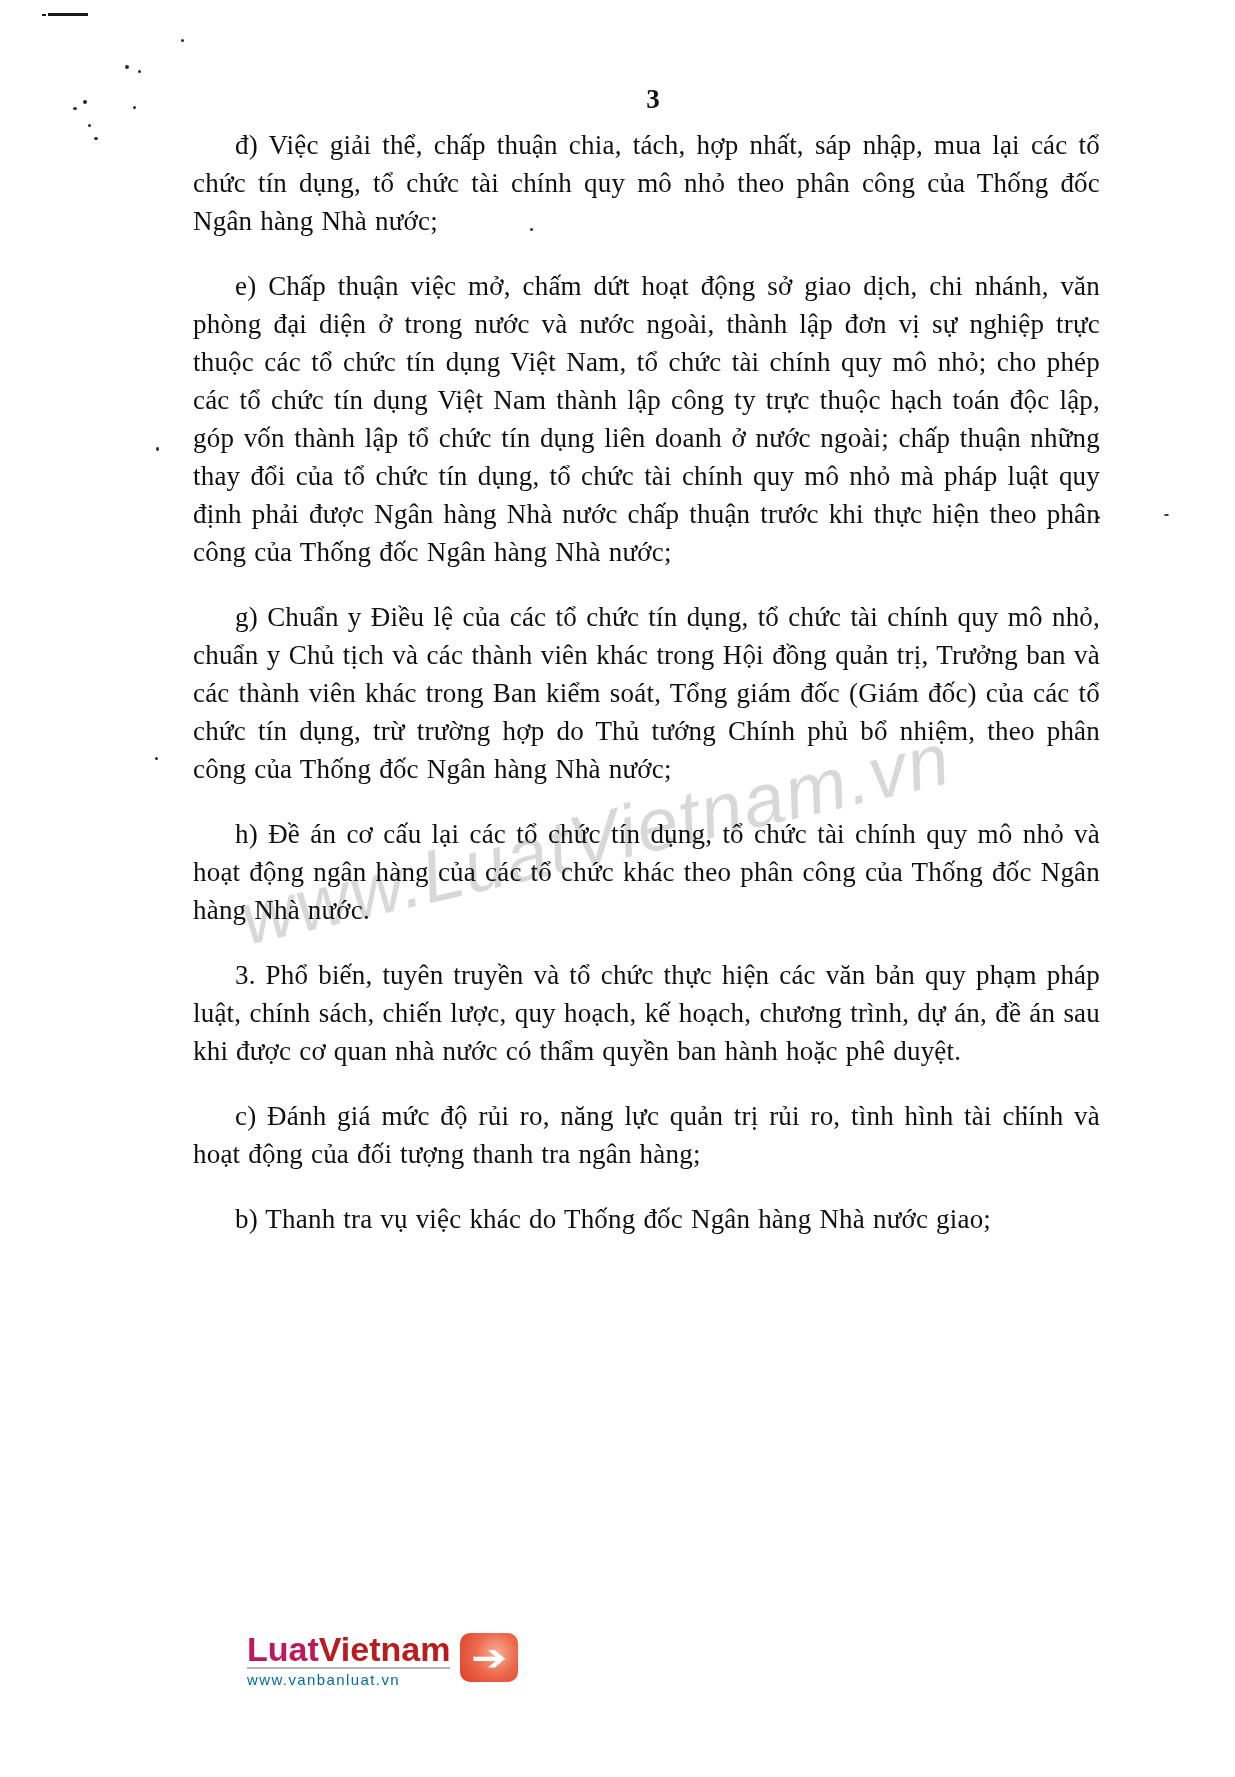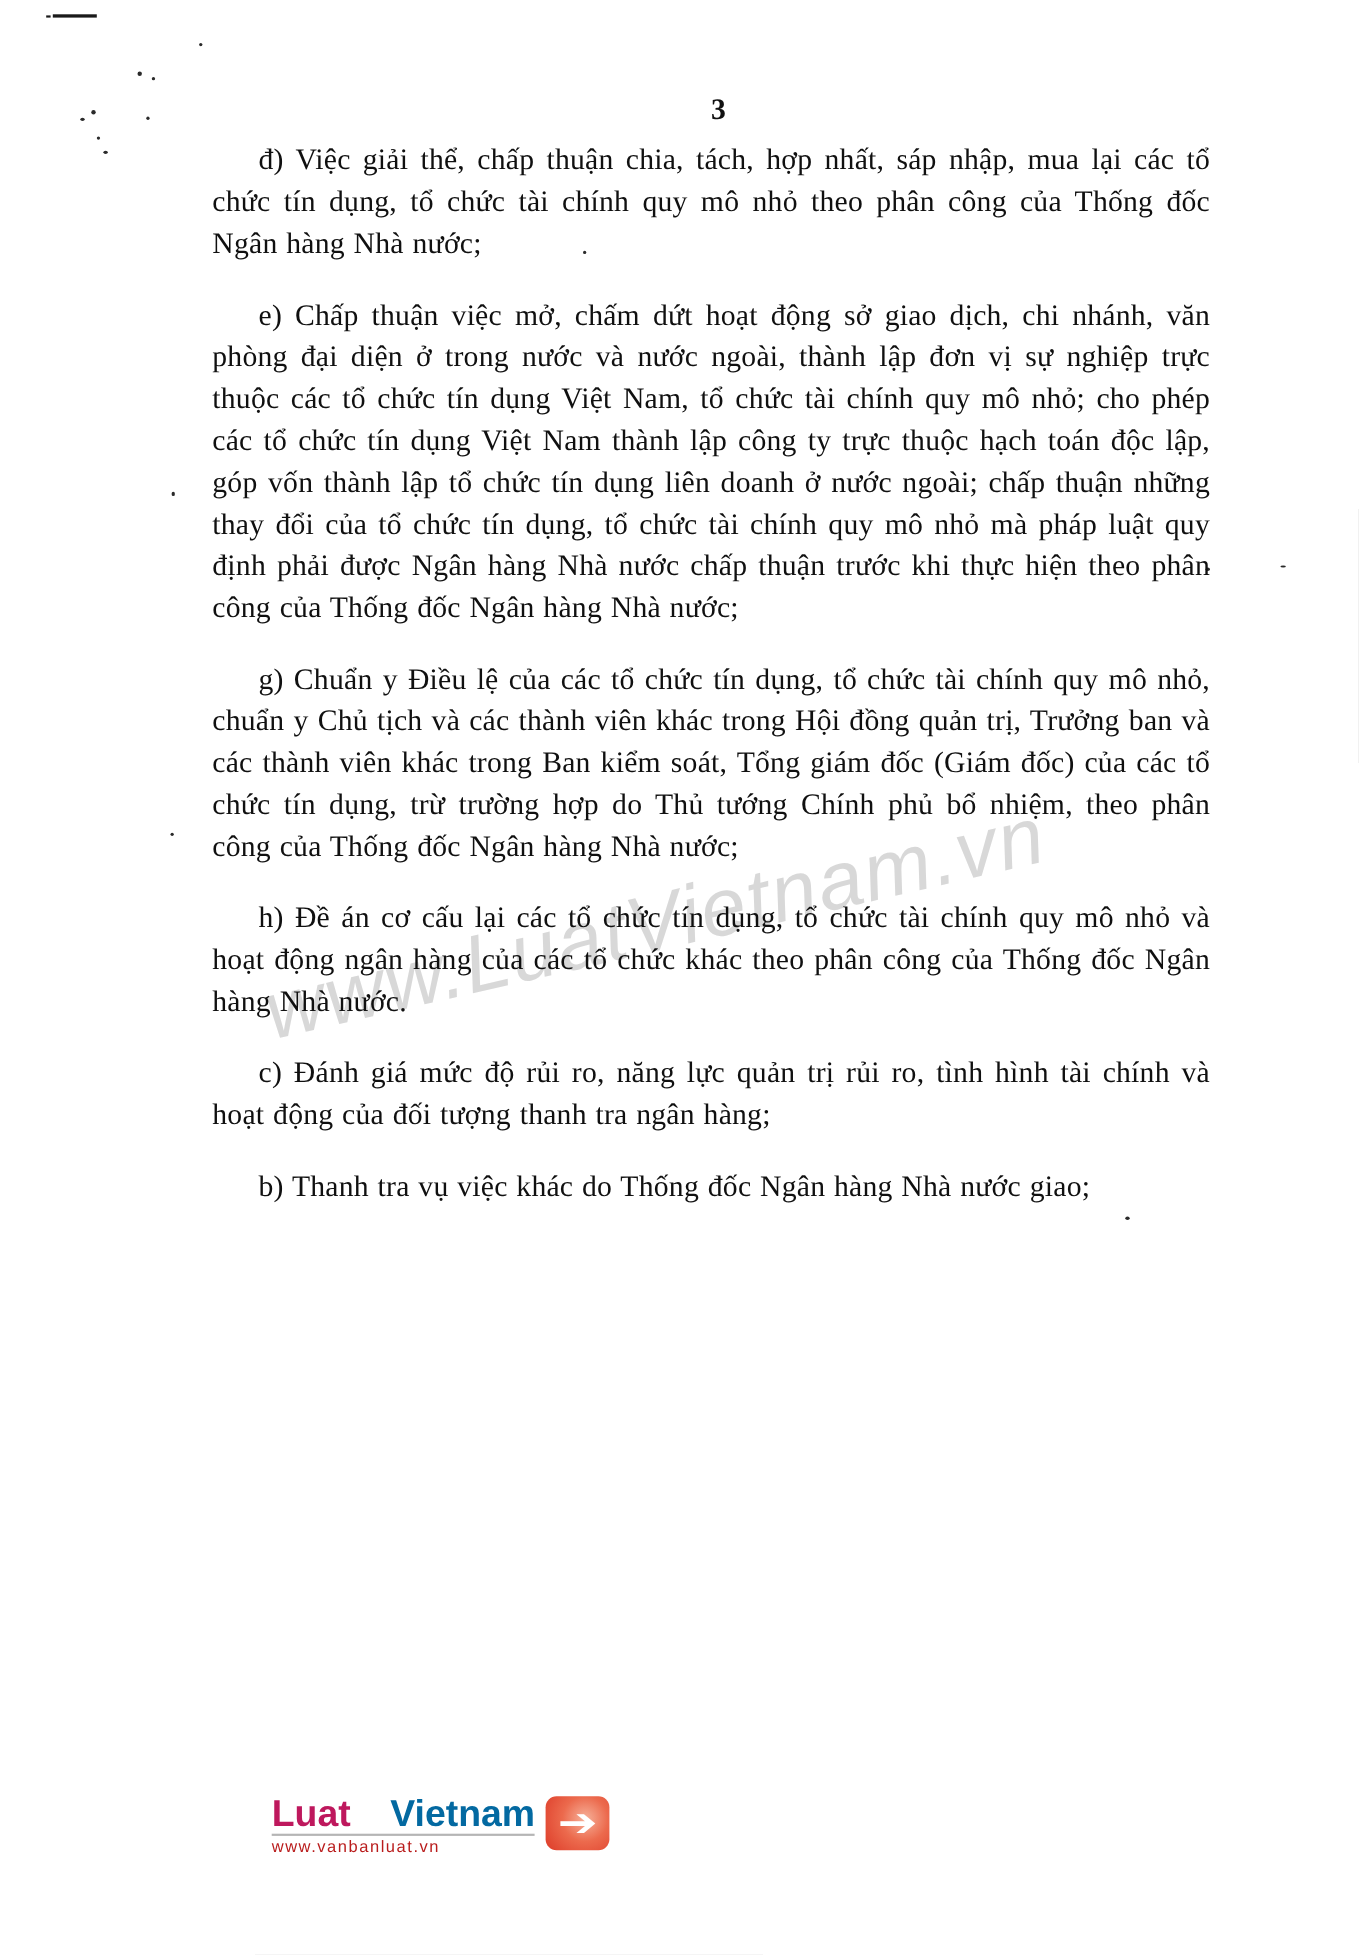--- a/index.html
+++ b/index.html
@@ -55,23 +55,23 @@
     display:flex;align-items:flex-start;gap:10px;
     font-family:"Liberation Sans","DejaVu Sans",sans-serif;
     z-index:3;
   }
   .logo-text-block{display:flex;flex-direction:column;}
   .logo-wordmark{
     font-size:34px;font-weight:bold;line-height:32px;letter-spacing:0px;
     border-bottom:2px solid #b5b5b5;padding-bottom:2px;
   }
   .logo-word-luat{color:#be185d;}
-  .logo-word-vietnam{color:#0369a1;margin-left:36px;}
+  .logo-word-vietnam{color:#b91c1c;}
   .logo-url{
-    font-size:15px;color:#b91c1c;letter-spacing:1.4px;margin-top:2px;
+    font-size:15px;color:#0369a1;letter-spacing:1.4px;margin-top:2px;
   }
   .logo-arrow-box{
     width:58px;height:49px;border-radius:10px;
     background:radial-gradient(circle at 62% 42%, #f6b29b 0%, #ec6a4d 45%, #dd3b28 100%);
     display:flex;align-items:center;justify-content:center;
   }
   .logo-arrow-glyph{
     color:#ffffff;font-size:36px;font-weight:bold;line-height:1;
     font-family:"DejaVu Sans",sans-serif;
     transform:scaleX(1.2);
@@ -106,20 +106,21 @@
   <div class="doc-body">
 
       <p>đ) Việc giải thể, chấp thuận chia, tách, hợp nhất, sáp nhập, mua lại các tổ chức tín dụng, tổ chức tài chính quy mô nhỏ theo phân công của Thống đốc Ngân hàng Nhà nước;</p>
 
       <p>e) Chấp thuận việc mở, chấm dứt hoạt động sở giao dịch, chi nhánh, văn phòng đại diện ở trong nước và nước ngoài, thành lập đơn vị sự nghiệp trực thuộc các tổ chức tín dụng Việt Nam, tổ chức tài chính quy mô nhỏ; cho phép các tổ chức tín dụng Việt Nam thành lập công ty trực thuộc hạch toán độc lập, góp vốn thành lập tổ chức tín dụng liên doanh ở nước ngoài; chấp thuận những thay đổi của tổ chức tín dụng, tổ chức tài chính quy mô nhỏ mà pháp luật quy định phải được Ngân hàng Nhà nước chấp thuận trước khi thực hiện theo phân công của Thống đốc Ngân hàng Nhà nước;</p>
 
       <p>g) Chuẩn y Điều lệ của các tổ chức tín dụng, tổ chức tài chính quy mô nhỏ, chuẩn y Chủ tịch và các thành viên khác trong Hội đồng quản trị, Trưởng ban và các thành viên khác trong Ban kiểm soát, Tổng giám đốc (Giám đốc) của các tổ chức tín dụng, trừ trường hợp do Thủ tướng Chính phủ bổ nhiệm, theo phân công của Thống đốc Ngân hàng Nhà nước;</p>
 
       <p>h) Đề án cơ cấu lại các tổ chức tín dụng, tổ chức tài chính quy mô nhỏ và hoạt động ngân hàng của các tổ chức khác theo phân công của Thống đốc Ngân hàng Nhà nước.</p>
 
+      <p>3. Phổ biến, tuyên truyền và tổ chức thực hiện các văn bản quy phạm pháp luật, chính sách, chiến lược, quy hoạch, kế hoạch, chương trình, dự án, đề án sau khi được cơ quan nhà nước có thẩm quyền ban hành hoặc phê duyệt.</p>
 
 
 
       <p>c) Đánh giá mức độ rủi ro, năng lực quản trị rủi ro, tình hình tài chính và hoạt động của đối tượng thanh tra ngân hàng;</p>
 
       <p>b) Thanh tra vụ việc khác do Thống đốc Ngân hàng Nhà nước giao;</p>
     </div>
 
   <div class="logo">
     <div class="logo-text-block">

